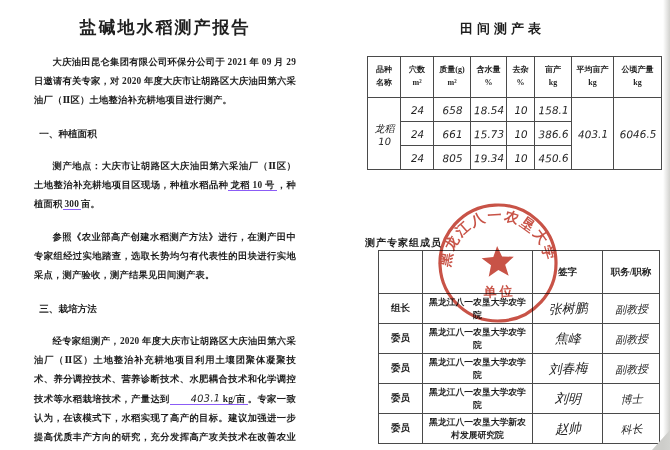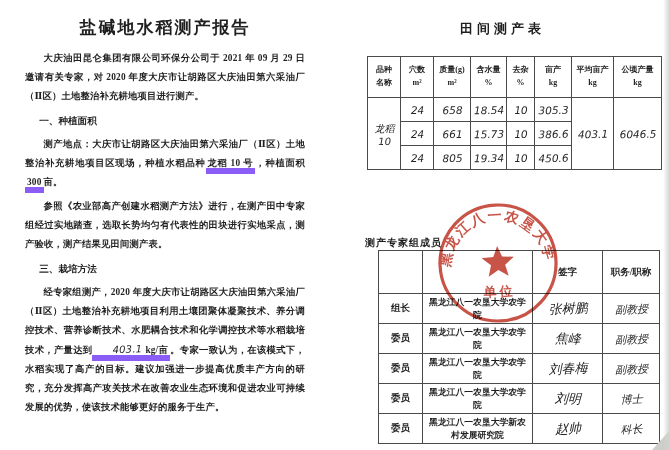--- a/index.html
+++ b/index.html
@@ -10,24 +10,24 @@
   .page-right{left:335px;width:335px;}
   .canvas::after{content:"";position:absolute;right:0;top:0;width:7px;height:100%;
           background:linear-gradient(to right,rgba(0,0,0,0),#d2d2cf);pointer-events:none;}
   .corner{position:absolute;right:0;bottom:0;width:0;height:0;
           border-left:18px solid transparent;border-bottom:20px solid #cdcdca;}
 
   
   .doc{position:absolute;left:20px;top:12px;width:290px;}
   .doc-title{text-align:center;font-size:17px;font-weight:700;letter-spacing:2px;margin:4px 0 10px 0;}
   .para{font-size:9.3px;line-height:19px;text-align:justify;text-indent:2em;
-        font-weight:600;letter-spacing:0.2px;margin:5px;}
+        font-weight:600;letter-spacing:0.2px;margin:14px;}
   .heading{font-size:9.6px;line-height:19px;font-weight:700;text-indent:2em;margin:0;}
   .formula{font-size:8.4px;line-height:19px;font-weight:700;text-indent:0.6em;margin:0;white-space:nowrap;}
-  .uline{border-bottom:6px solid #8b5cf6;padding:0 2px;}
+  .uline{border-bottom:1px solid #8b5cf6;padding:0 2px;}
 
   
   .hw{font-family:"DejaVu Sans",sans-serif;font-style:italic;font-weight:500;color:#262626;}
   .hw-inline{display:inline-block;transform:rotate(-2deg);font-size:10px;}
 
   
   .rp-title{position:absolute;left:0;top:20px;width:335px;text-align:center;
             font-size:13px;font-weight:700;letter-spacing:4px;}
   table{border-collapse:collapse;table-layout:fixed;}
   .t1{position:absolute;left:32px;top:56px;width:294px;}
@@ -127,21 +127,21 @@
             </th>
         </tr>
       </thead>
       <tbody>
         <tr>
           <td rowspan="3" class="hw variety-cell">龙稻10</td>
           <td class="hw">24</td>
           <td class="hw">658</td>
           <td class="hw">18.54</td>
           <td class="hw">10</td>
-          <td class="hw">305.3</td>
+          <td class="hw">158.1</td>
           <td rowspan="3" class="hw">403.1</td>
           <td rowspan="3" class="hw">6046.5</td>
         </tr>
         <tr>
           <td class="hw">24</td>
           <td class="hw">661</td>
           <td class="hw">15.73</td>
           <td class="hw">10</td>
           <td class="hw">386.6</td>
         </tr>

